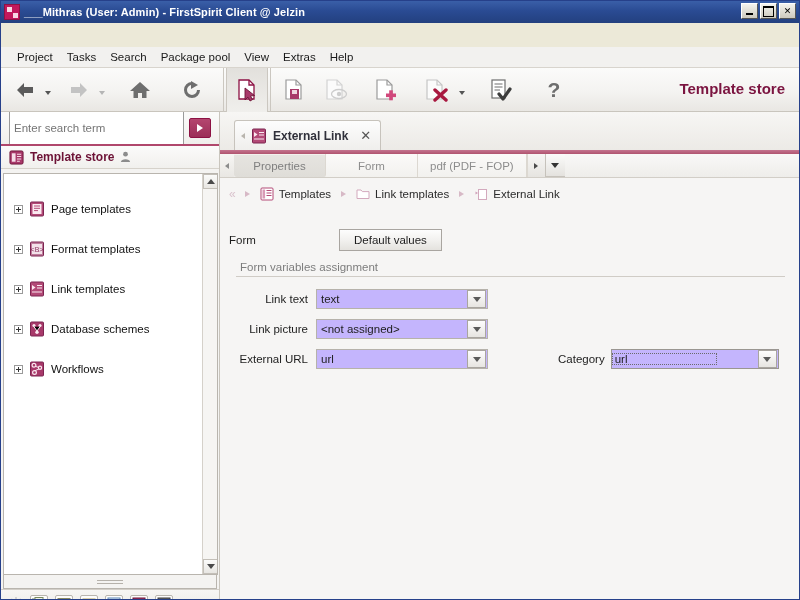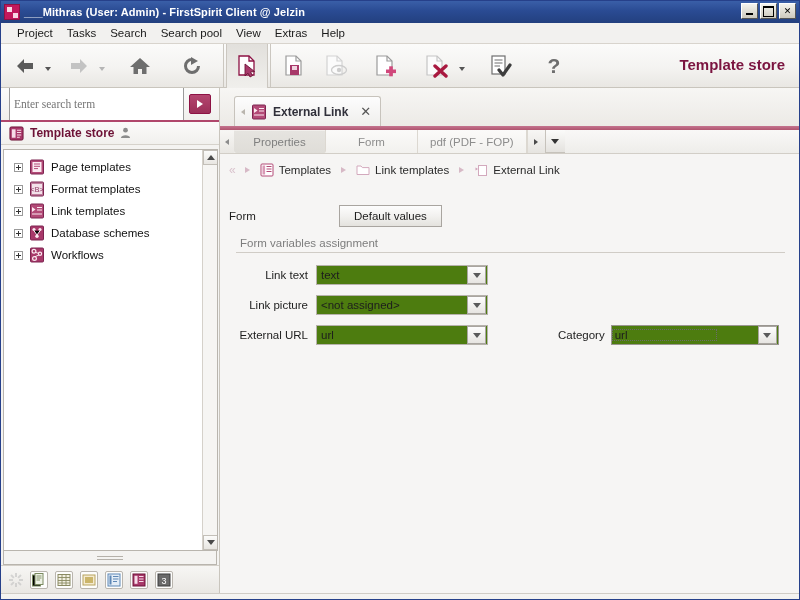--- a/index.html
+++ b/index.html
@@ -70,20 +70,21 @@
   .win-btn.max .g::after { content:""; display:block; width:9px; height:8px; border:1px solid #000; border-top-width:2px; }
 
   
   .menubar {
     height: 21px;
     background: #f2f1ef;
     border-bottom: 1px solid #d8d4cd;
     display: flex; align-items: center;
     padding-left: 9px;
     gap: 0px;
+    margin-top: 24px;
   }
   .menu-item {
     padding: 3px 7px;
     font-size: 11.5px;
     color: #1a1a1a;
     cursor: default;
     white-space: nowrap;
   }
 
   
@@ -148,21 +149,21 @@
     background: linear-gradient(to bottom,#fbfbfa,#f0efec);
   }
   .search-input {
     flex: 1;
     height: 36px;
     border: 1px solid #9a9a9a;
     background: #ffffff;
     font-size: 11.5px;
     color: #9b9b9b;
     padding: 1px 4px;
-    font-family: Liberation Serif, serif;
+    font-family: Liberation Sans, sans-serif;
   }
   .search-go {
     width: 22px; height: 20px;
     background: linear-gradient(to bottom,#b4466f,#9c2f58);
     border: 1px solid #8d1244;
     border-radius: 2px;
     display:flex; align-items:center; justify-content:center;
     cursor: pointer;
   }
   .search-go .tri {
@@ -189,20 +190,21 @@
     overflow: hidden;
   }
   .tree-inner { padding: 6px 0 0 0; }
   .tree-row {
     display:flex; align-items:center;
     height: 22px;
     padding-left: 10px;
     gap: 6px;
     cursor: pointer;
     position: relative;
+    margin-top: 18px;
   }
   .expander {
     width: 9px; height: 9px;
     border: 1px solid #9a9a9a;
     background: #fff;
     position: relative;
     flex: 0 0 auto;
   }
   .expander::before{content:"";position:absolute;left:1px;top:3.5px;width:5px;height:1px;background:#333;}
   .expander::after{content:"";position:absolute;left:3px;top:1.5px;width:1px;height:5px;background:#333;}
@@ -386,21 +388,21 @@
   }
   .group-line { height:1px; background:#d0ccc6; margin-top:7px; }
   .group-title {
     position:absolute; left: 4px; top: 0;
     background:#f6f5f4; padding: 0 4px 0 0;
     font-size: 11.5px; color:#7d7d7d;
   }
   .combo {
     height: 20px;
     border: 1px solid #b6b2ab;
-    background: #4d7c0f;
+    background: #c4b5fd;
     display:flex; align-items:center;
     font-size: 11.5px;
     color:#1d1d1d;
     position: relative;
     cursor: pointer;
     gap: 41px;
   }
   .combo .val { padding-left: 4px; flex:1; white-space:nowrap; overflow:hidden; }
   .combo .arrowbox {
     width: 19px; height: 18px;
@@ -452,21 +454,21 @@
       <div class="win-btn close">
           <span class="g">✕</span>
         </div>
     </div>
   </div>
 
   <div class="menubar">
     <div class="menu-item">Project</div>
     <div class="menu-item">Tasks</div>
     <div class="menu-item">Search</div>
-    <div class="menu-item">Search pool</div>
+    <div class="menu-item">Package pool</div>
     <div class="menu-item">View</div>
     <div class="menu-item">Extras</div>
     <div class="menu-item">Help</div>
   </div>
 
   <div class="toolbar">
 
     <div class="tb-btn" style="width:36px;">
       <svg width="22" height="18" viewBox="0 0 22 18">
         <path d="M10 2 L3 9 L10 16 L10 12 L19 12 L19 6 L10 6 Z" fill="#5b5b5b"></path>

